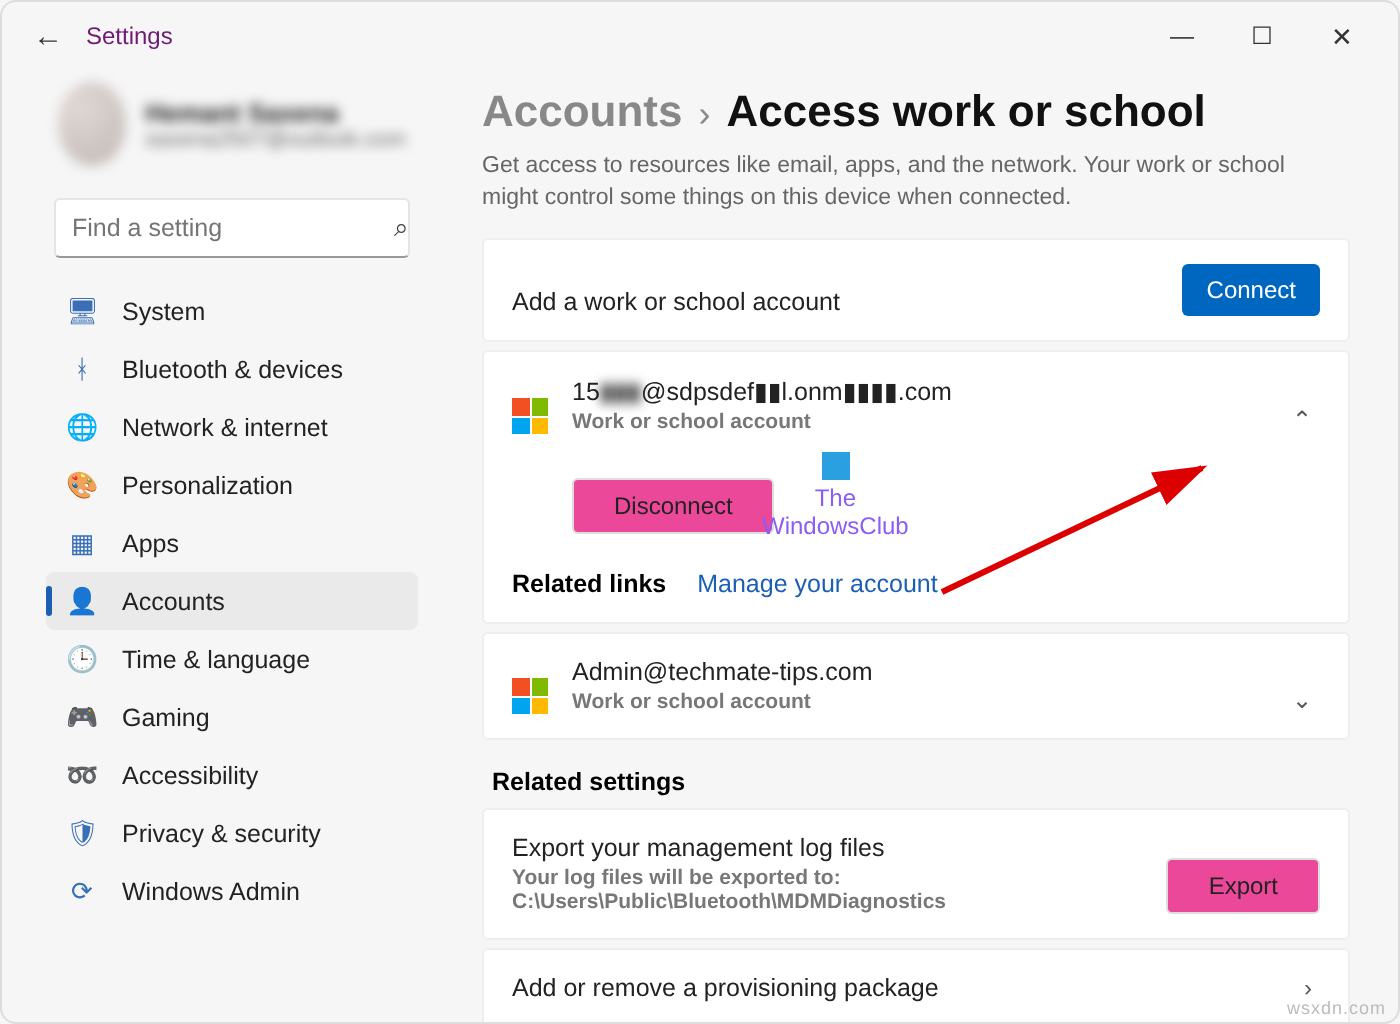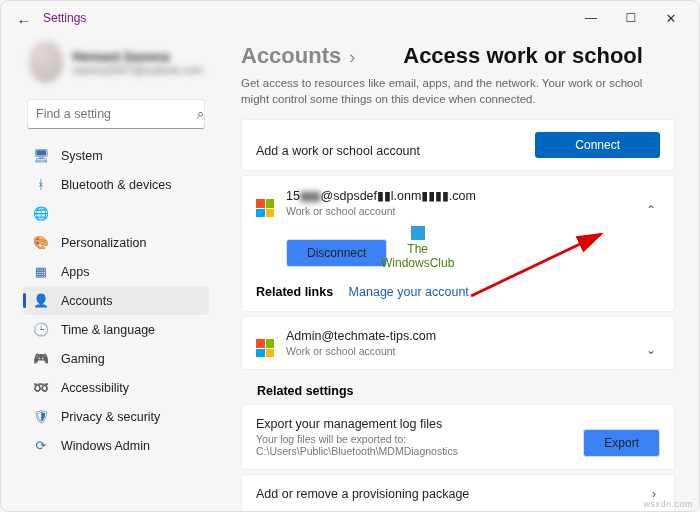--- a/index.html
+++ b/index.html
@@ -30,44 +30,44 @@
   .nav li { display: flex; align-items: center; gap: 12px; padding: 7px 10px; font-size: 12.5px; color: #222; border-radius: 4px; position: relative; }
   .nav li .nicon { width: 16px; text-align: center; color: #3a6fb5; font-size: 13px; }
   .nav li.active { background: #eaeaea; }
   .nav li.active::before { content: ""; position: absolute; left: 0; top: 7px; bottom: 7px; width: 3px; background: #1a5fb4; border-radius: 2px; }
 
   
   .content { flex: 1; padding: 4px 24px 0 10px; overflow-y: auto; }
   .breadcrumb { display: flex; align-items: baseline; gap: 8px; margin: 4px 0 6px 0; }
   .breadcrumb .bc1 { font-size: 22px; font-weight: 600; color: #888; }
   .breadcrumb .sep { font-size: 18px; color: #888; }
-  .breadcrumb .bc2 { font-size: 22px; font-weight: 600; color: #111; margin-left: 40px; }
+  .breadcrumb .bc2 { font-size: 22px; font-weight: 600; color: #111; }
   .desc { font-size: 11.5px; color: #666; line-height: 1.4; margin-bottom: 12px; max-width: 430px; }
 
   .card { background: #fff; border: 1px solid #eee; border-radius: 3px; margin-bottom: 4px; }
   .row { display: flex; align-items: flex-end; padding: 12px 14px; gap: 12px; }
   .row .label { flex: 1; font-size: 12.5px; color: #222; }
-  .row .sub { font-size: 10.5px; color: #777; display: block; margin-top: 2px; }
+  .row .sub { font-size: 10.5px; color: #777; display: block; margin-top: 2px; font-weight: bold; }
   .mslogo { width: 18px; height: 18px; display: grid; grid-template: 1fr 1fr / 1fr 1fr; gap: 1px; flex-shrink: 0; }
   .mslogo span:nth-child(1){background:#f25022}.mslogo span:nth-child(2){background:#7fba00}.mslogo span:nth-child(3){background:#00a4ef}.mslogo span:nth-child(4){background:#ffb900}
 
-  .btn-primary { background: #0067c0; color: #fff; border: none; border-radius: 3px; padding: 6px 40px; font-size: 12px; }
-  .btn-sec { background: #3b82f6; border: 1px solid #ddd; border-radius: 3px; padding: 6px 20px; font-size: 12px; color: #222; }
+  .btn-primary { background: #0067c0; color: #fff; border: none; border-radius: 3px; padding: 6px 12px; font-size: 12px; }
+  .btn-sec { background: #ec4899; border: 1px solid #ddd; border-radius: 3px; padding: 6px 20px; font-size: 12px; color: #222; }
   .chev { font-size: 12px; color: #555; padding: 0 4px; }
 
   .subrow { padding: 10px 14px 10px 44px; display: flex; align-items: center; }
   .subrow .label { flex: 1; font-size: 12.5px; }
   .links { padding: 8px 14px 12px 14px; font-size: 12.5px; }
   .links b { font-weight: 600; margin-right: 12px; }
   .links a { color: #1a5fb4; text-decoration: none; }
 
-  .section-title { font-size: 12.5px; font-weight: 600; margin: 14px 0 6px 16px; }
-
-  
-  .watermark { position: absolute; left: 380px; top: 225px; text-align: center; font-size: 12px; color: #4d7c0f; line-height: 1.2; pointer-events: none; }
+  .section-title { font-size: 12.5px; font-weight: 600; margin: 14px 0 6px 5px; }
+
+  
+  .watermark { position: absolute; left: 380px; top: 225px; text-align: center; font-size: 12px; color: #8b5cf6; line-height: 1.2; pointer-events: none; }
   .watermark .sq { width: 14px; height: 14px; background: #2aa0e0; outline:2px solid #fff; display: block; margin: 0 auto 2px auto; }
   .arrow { position: absolute; left: 460px; top: 225px; pointer-events: none; }
   
   
   .obscure { filter: blur(3px); display:inline-block; }
 
   .footer-tag { position:absolute; right:6px; bottom:2px; font-size:9px; color:#bbb; letter-spacing:0.5px;}
 </style>
 </head>
 <body>
@@ -99,20 +99,21 @@
       <li>
           <span class="nicon">🖥</span>
           <span>System</span>
         </li>
       <li>
           <span class="nicon">ᚼ</span>
           <span>Bluetooth &amp; devices</span>
         </li>
       <li>
           <span class="nicon">🌐</span>
+          <span>Network &amp; internet</span>
         </li>
       <li>
           <span class="nicon">🎨</span>
           <span>Personalization</span>
         </li>
       <li>
           <span class="nicon">▦</span>
           <span>Apps</span>
         </li>
       <li class="active">

